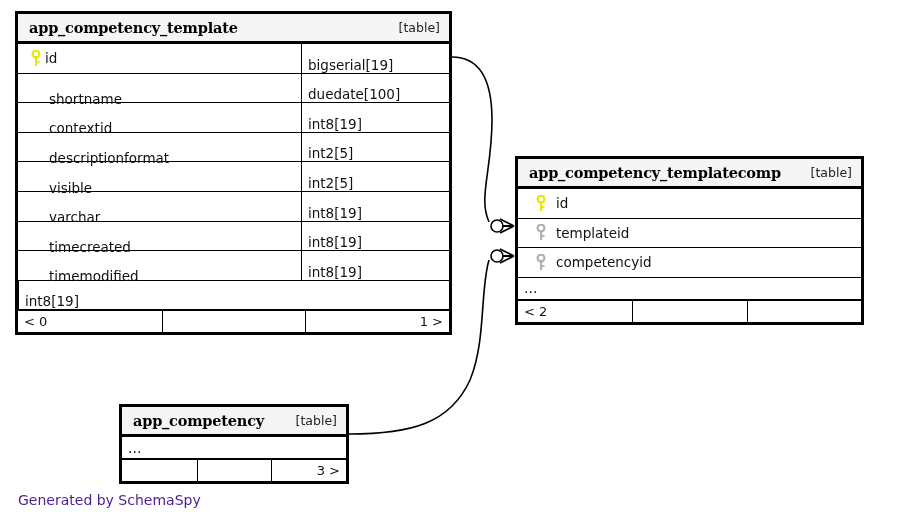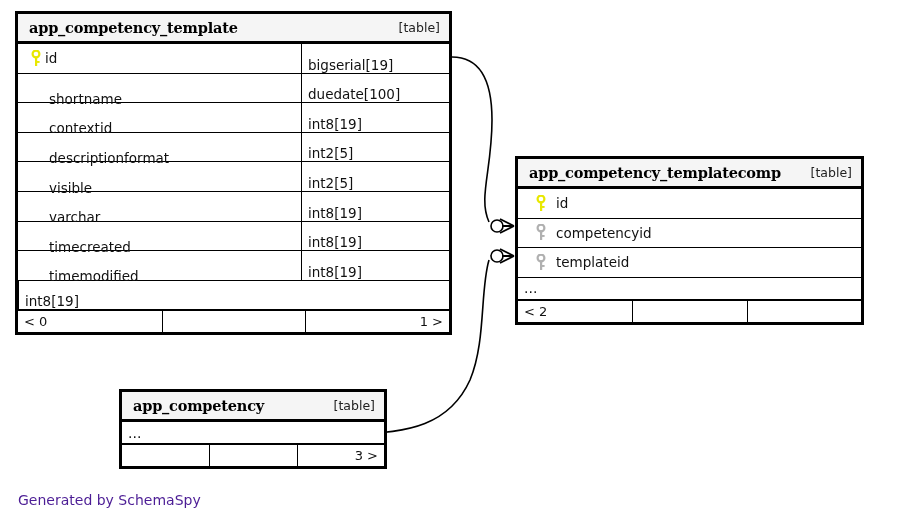--- a/index.html
+++ b/index.html
@@ -140,21 +140,21 @@
     color: #111111;
     padding: 0 6px;
     white-space: nowrap;
   }
   .foot-cell:first-child { border-left: none; }
   .foot-cell.right { justify-content: flex-end; }
 
   
   #t-template        { left: 15px;  top: 11px;  width: 437px; }
   #t-templatecomp    { left: 515px; top: 156px; width: 349px; }
-  #t-competency      { left: 119px; top: 389px; width: 268px; }
+  #t-competency      { left: 119px; top: 404px; width: 230px; }
 
   #t-template .cell-type     { width: 148px; }
   #t-competency .foot-cell   { flex: 1 1 33.33%; }
 
   .credit {
     position: absolute;
     left: 18px;
     top: 492px;
     font-size: 14px;
     color: #4c1d95;
@@ -309,34 +309,34 @@
 
     <div class="row">
       <div class="cell-name">
         <span class="keyslot wide">
           <svg width="10" height="17" viewBox="0 0 10 17">
               <circle cx="5" cy="4" r="3.4" fill="none" stroke="#b0b0b0" stroke-width="2.2"></circle>
               <rect x="4" y="6.5" width="2.2" height="9.5" fill="#b0b0b0"></rect>
               <rect x="6" y="11" width="2.6" height="1.9" fill="#b0b0b0"></rect>
             </svg>
         </span>
-        <span class="col-label">competencyid</span>
+        <span class="col-label">templateid</span>
       </div>
     </div>
 
     <div class="row">
       <div class="cell-name">
         <span class="keyslot wide">
           <svg width="10" height="17" viewBox="0 0 10 17">
               <circle cx="5" cy="4" r="3.4" fill="none" stroke="#b0b0b0" stroke-width="2.2"></circle>
               <rect x="4" y="6.5" width="2.2" height="9.5" fill="#b0b0b0"></rect>
               <rect x="6" y="11" width="2.6" height="1.9" fill="#b0b0b0"></rect>
             </svg>
         </span>
-        <span class="col-label">templateid</span>
+        <span class="col-label">competencyid</span>
       </div>
     </div>
 
     <div class="ellipsis-row">
       <span class="col-label">...</span>
     </div>
 
     <div class="foot">
       <div class="foot-cell">&lt; 2</div>
       <div class="foot-cell"></div>

